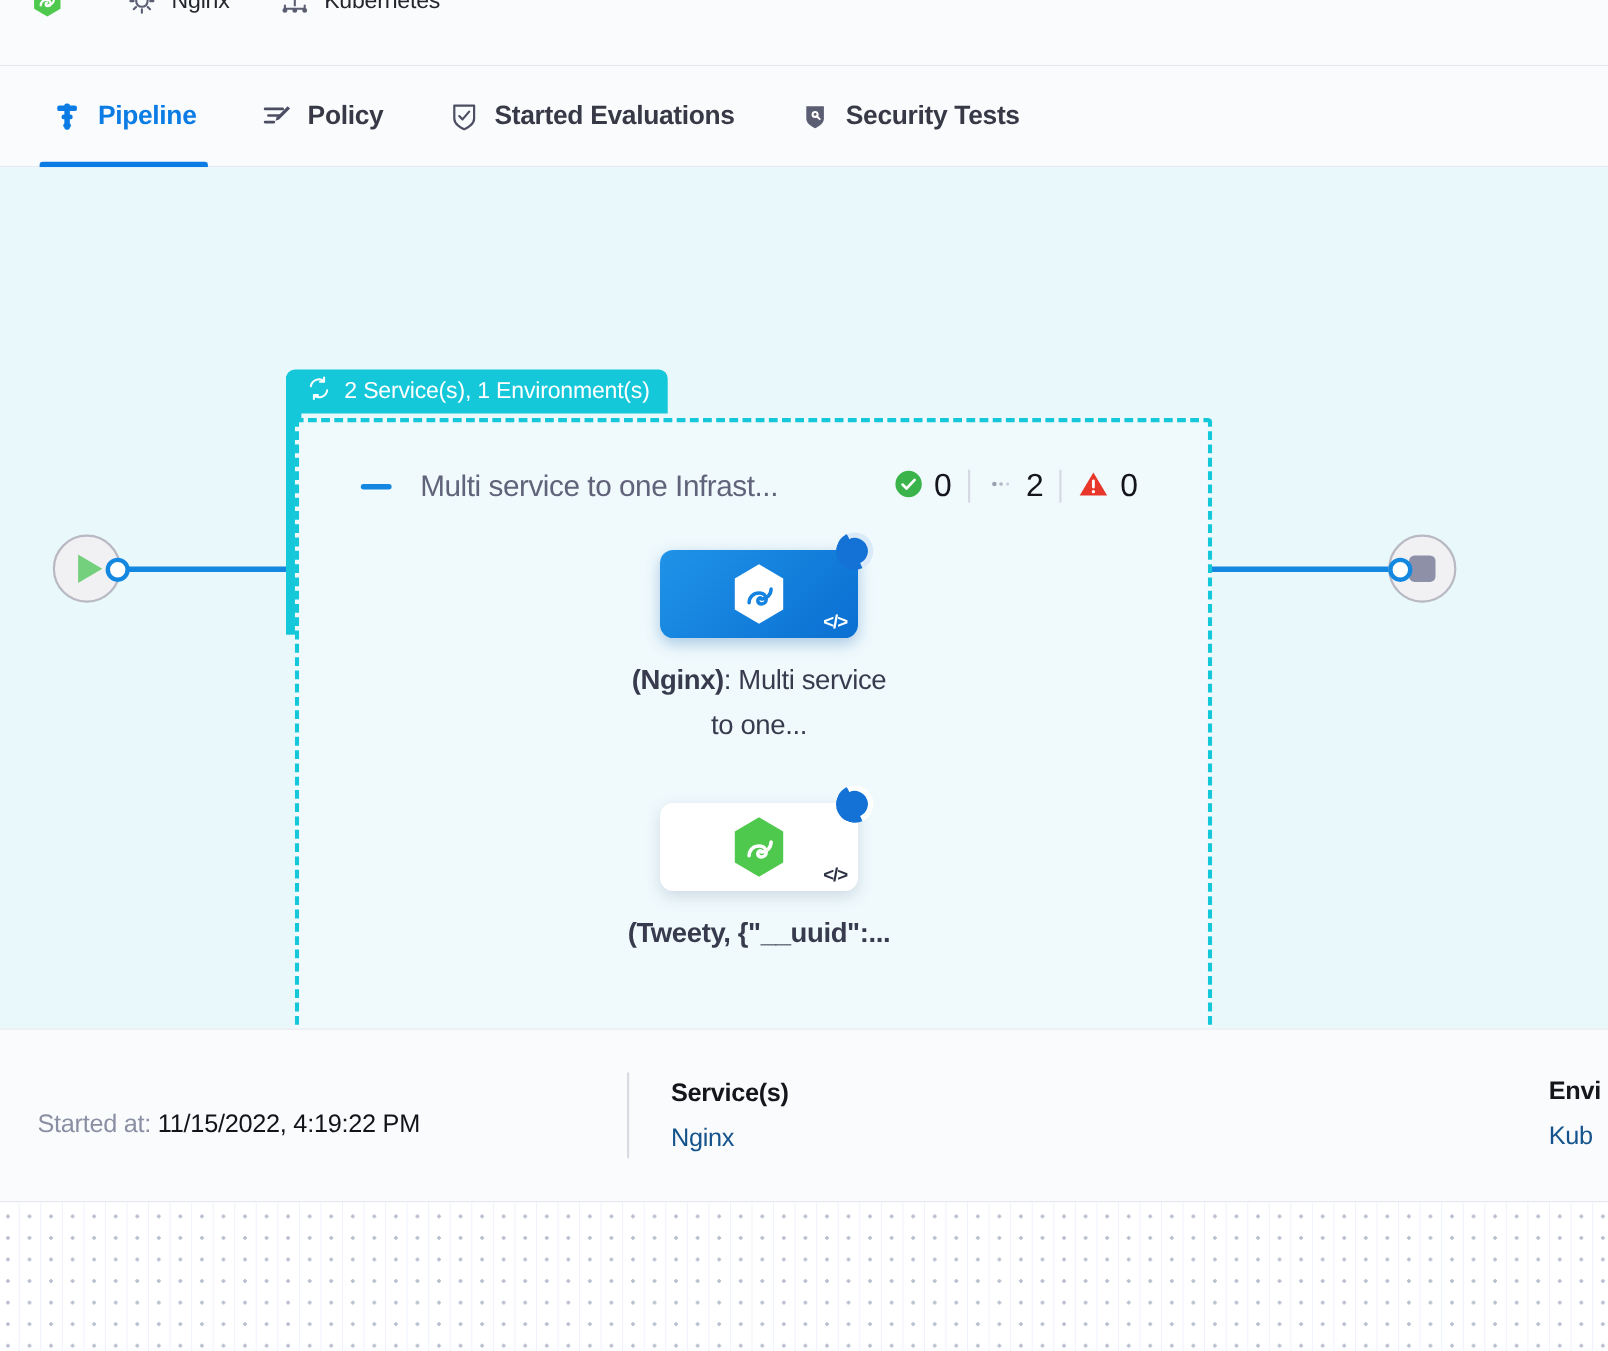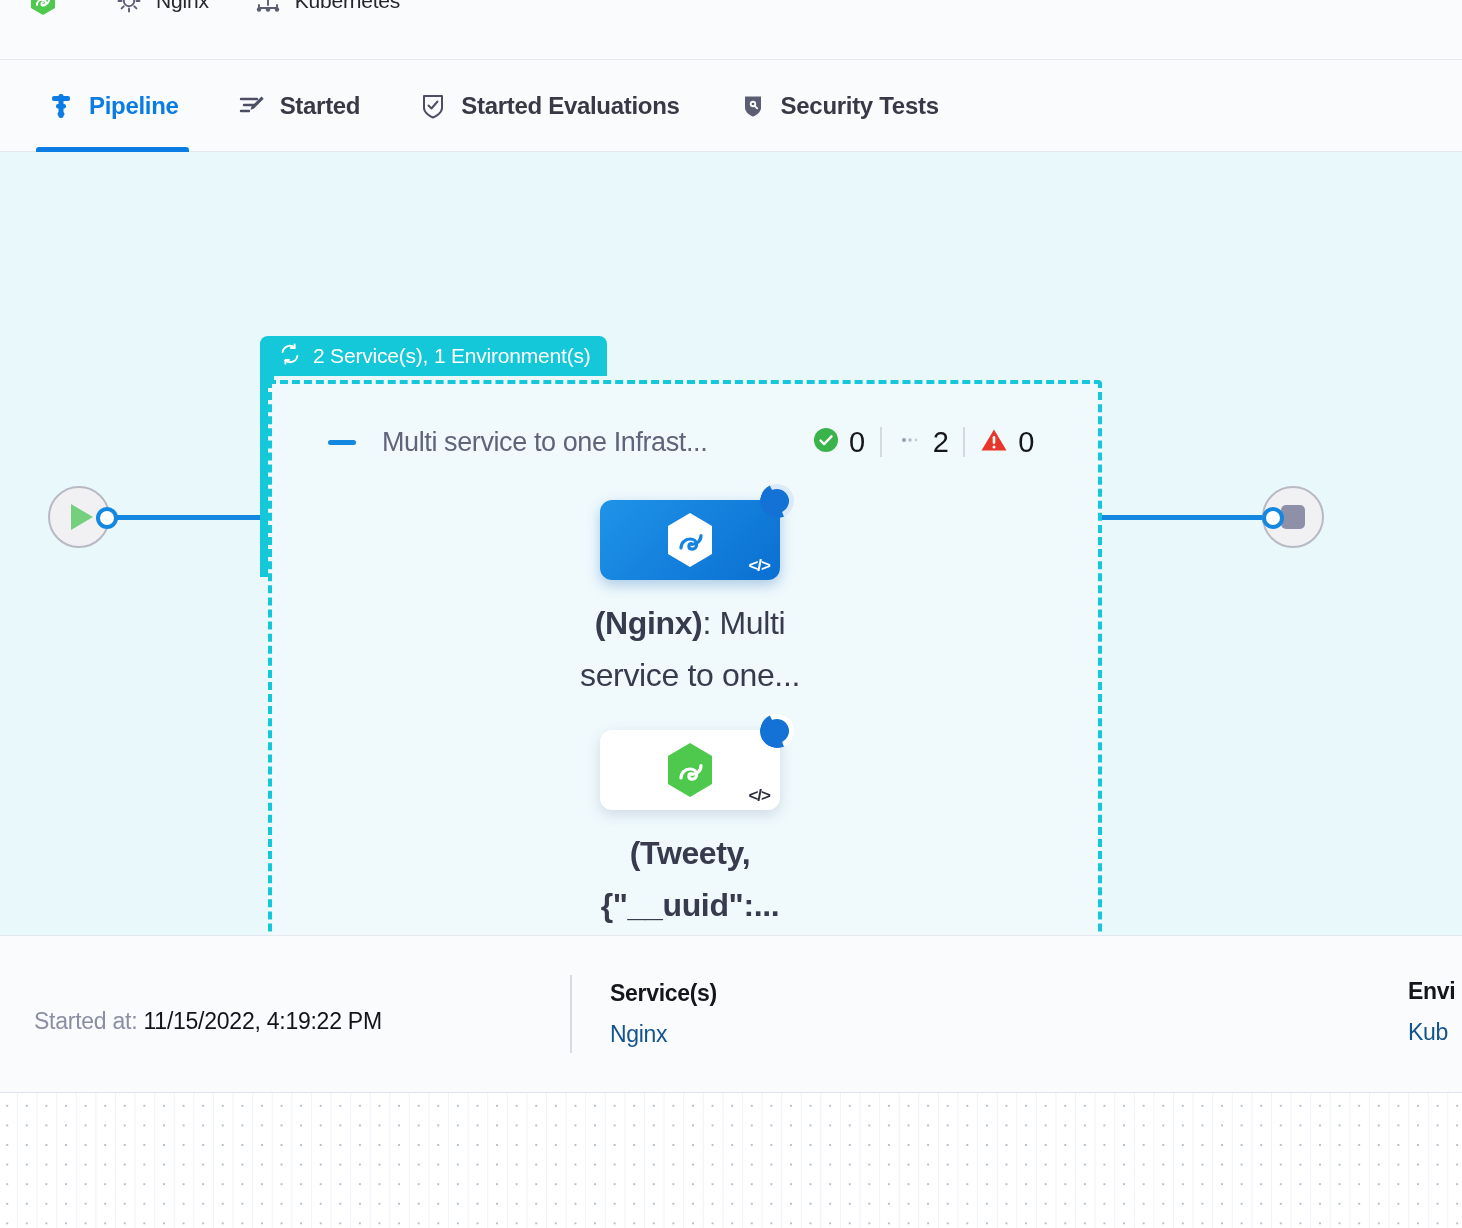--- a/index.html
+++ b/index.html
@@ -153,21 +153,21 @@
     position: absolute; right: -14px; top: -16px;
     width: 34px; height: 34px; border-radius: 50%;
     border: 5px solid #1472d6;
     border-top-color: #ffffff;
     border-right-color: #ffffff;
     background: #1472d6;
     transform: rotate(20deg);
   }
   .node-card.blue .spinner { background: #1472d6; border-color:#1472d6; border-top-color:#dbeaf9; border-right-color:#dbeaf9;}
   .node-label {
-    margin-top: 18px; font-size: 32px; line-height: 1.62;
+    margin-top: 18px; font-size: 25px; line-height: 1.62;
     color: #383b4d; letter-spacing: -0.35px;
     width: 250px; margin-left: auto; margin-right: auto;
   }
   .node-label b { font-weight: 700; }
 
   
   .infopanel {
     position: absolute; left: 0; top: 935px; width: 1462px; height: 158px;
     background: #fafbfd;
     border-top: 1px solid #e4e7ed;
@@ -267,21 +267,21 @@
 
   <div class="tab">
     <span class="tab-ico">
       <svg viewBox="0 0 30 30" width="30" height="30">
         <g stroke="#4c4f63" stroke-width="2.4" stroke-linecap="round">
           <path d="M4 8h16M7 14h10M4 20h8"></path>
         </g>
         <path d="M24.5 5.5l2.2 2.2-10 10-3.2 1 1-3.2z" fill="#4c4f63"></path>
       </svg>
     </span>
-    <span class="tab-label">Started</span>
+    <span class="tab-label">Policy</span>
   </div>
 
   <div class="tab">
     <span class="tab-ico">
       <svg viewBox="0 0 30 30" width="30" height="30">
         <path d="M6 5h18v12c0 5-6.5 8.5-9 9.5C12.5 25.5 6 22 6 17z" fill="none" stroke="#4c4f63" stroke-width="2" stroke-linejoin="round"></path>
         <path d="M10.5 14.5l3 3 6-7" fill="none" stroke="#4c4f63" stroke-width="2" stroke-linecap="round" stroke-linejoin="round"></path>
       </svg>
     </span>
     <span class="tab-label">Started Evaluations</span>

